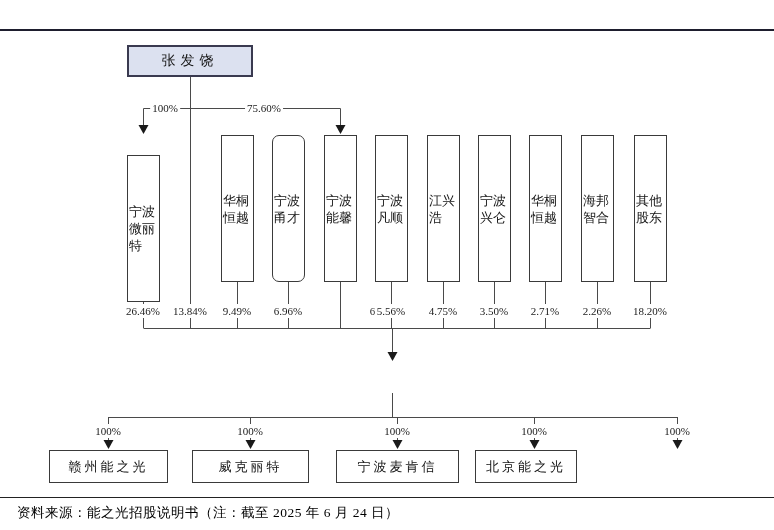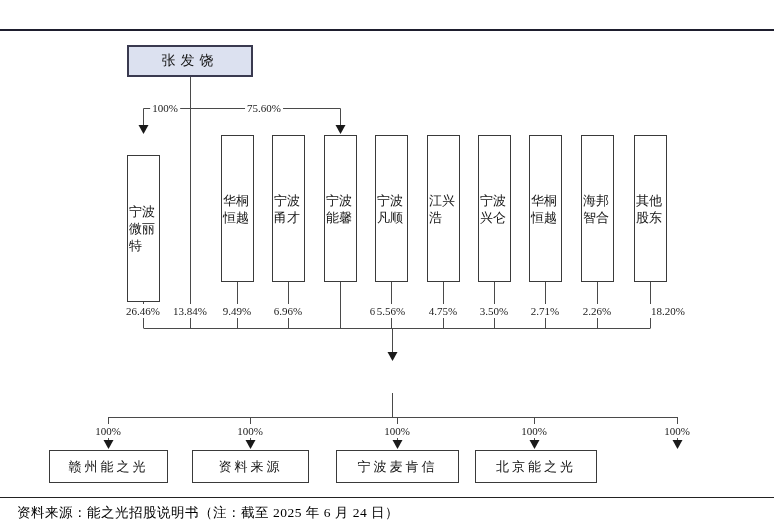--- a/index.html
+++ b/index.html
@@ -70,49 +70,49 @@
     </g>
   </svg>
 
   <div class="box controller-box">张发饶</div>
 
   <div class="lbl linkpct" style="left:165px;">100%</div>
   <div class="lbl linkpct" style="left:264px;">75.60%</div>
 
   <div class="box vbox" style="left:127px;margin-top:20px;">宁波微丽特</div>
   <div class="box vbox" style="left:221px;">华桐恒越</div>
-  <div class="box vbox" style="left:272px;">宁波甬才</div>
+  <div class="box vbox" style="left:272px;border-radius:7px;">宁波甬才</div>
   <div class="box vbox" style="left:324px;">宁波能馨</div>
   <div class="box vbox" style="left:375px;">宁波凡顺</div>
   <div class="box vbox" style="left:427px;">江兴浩</div>
   <div class="box vbox" style="left:478px;">宁波兴仑</div>
   <div class="box vbox" style="left:529px;">华桐恒越</div>
   <div class="box vbox" style="left:581px;">海邦智合</div>
   <div class="box vbox" style="left:634px;">其他股东</div>
 
   <div class="lbl pct" style="left:143px;">26.46%</div>
   <div class="lbl pct" style="left:190px;">13.84%</div>
   <div class="lbl pct" style="left:237px;">9.49%</div>
   <div class="lbl pct" style="left:288px;">6.96%</div>
   <div class="lbl pct" style="left:340px;margin-left:44px;">6.26%</div>
   <div class="lbl pct" style="left:391px;">5.56%</div>
   <div class="lbl pct" style="left:443px;">4.75%</div>
   <div class="lbl pct" style="left:494px;">3.50%</div>
   <div class="lbl pct" style="left:545px;">2.71%</div>
   <div class="lbl pct" style="left:597px;">2.26%</div>
-  <div class="lbl pct" style="left:668px;">18.20%</div>
+  <div class="lbl pct" style="left:650px;">18.20%</div>
 
 
   <div class="lbl subpct" style="left:108px;">100%</div>
   <div class="lbl subpct" style="left:250px;">100%</div>
   <div class="lbl subpct" style="left:397px;">100%</div>
   <div class="lbl subpct" style="left:534px;">100%</div>
   <div class="lbl subpct" style="left:677px;">100%</div>
 
   <div class="box sub-box" style="left:49px;width:119px;">赣州能之光</div>
-  <div class="box sub-box" style="left:192px;width:117px;">资料来源</div>
+  <div class="box sub-box" style="left:192px;width:117px;">威克丽特</div>
   <div class="box sub-box" style="left:336px;width:123px;">宁波麦肯信</div>
-  <div class="box sub-box" style="left:475px;width:122px;">北京能之光</div>
+  <div class="box sub-box" style="left:475px;width:102px;">北京能之光</div>
 
   <div class="source-rule"></div>
   <div class="source">资料来源：能之光招股说明书（注：截至 2025 年 6 月 24 日）</div>
 
 </div>
 
 </body></html>

